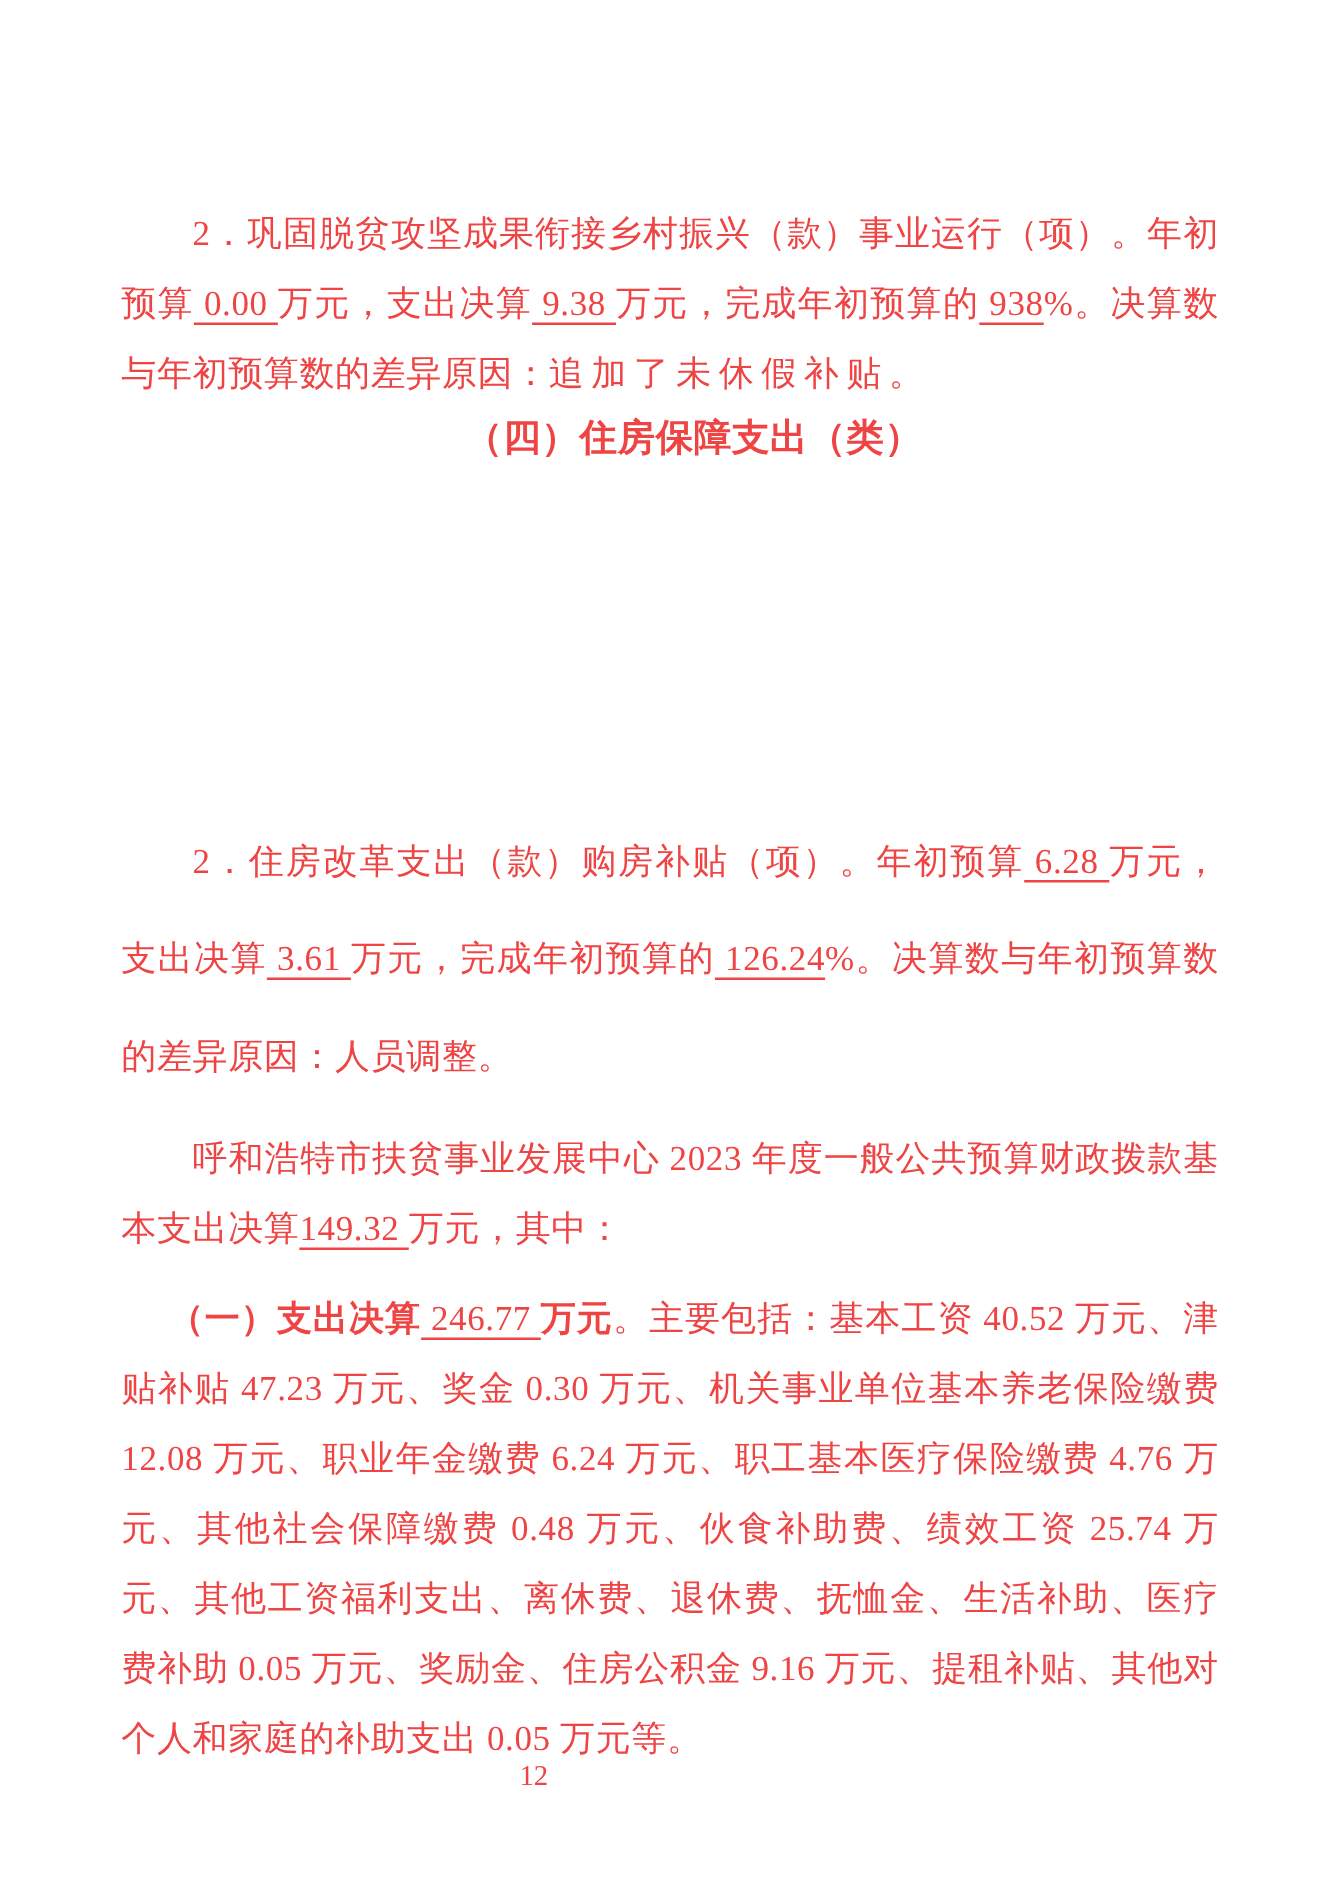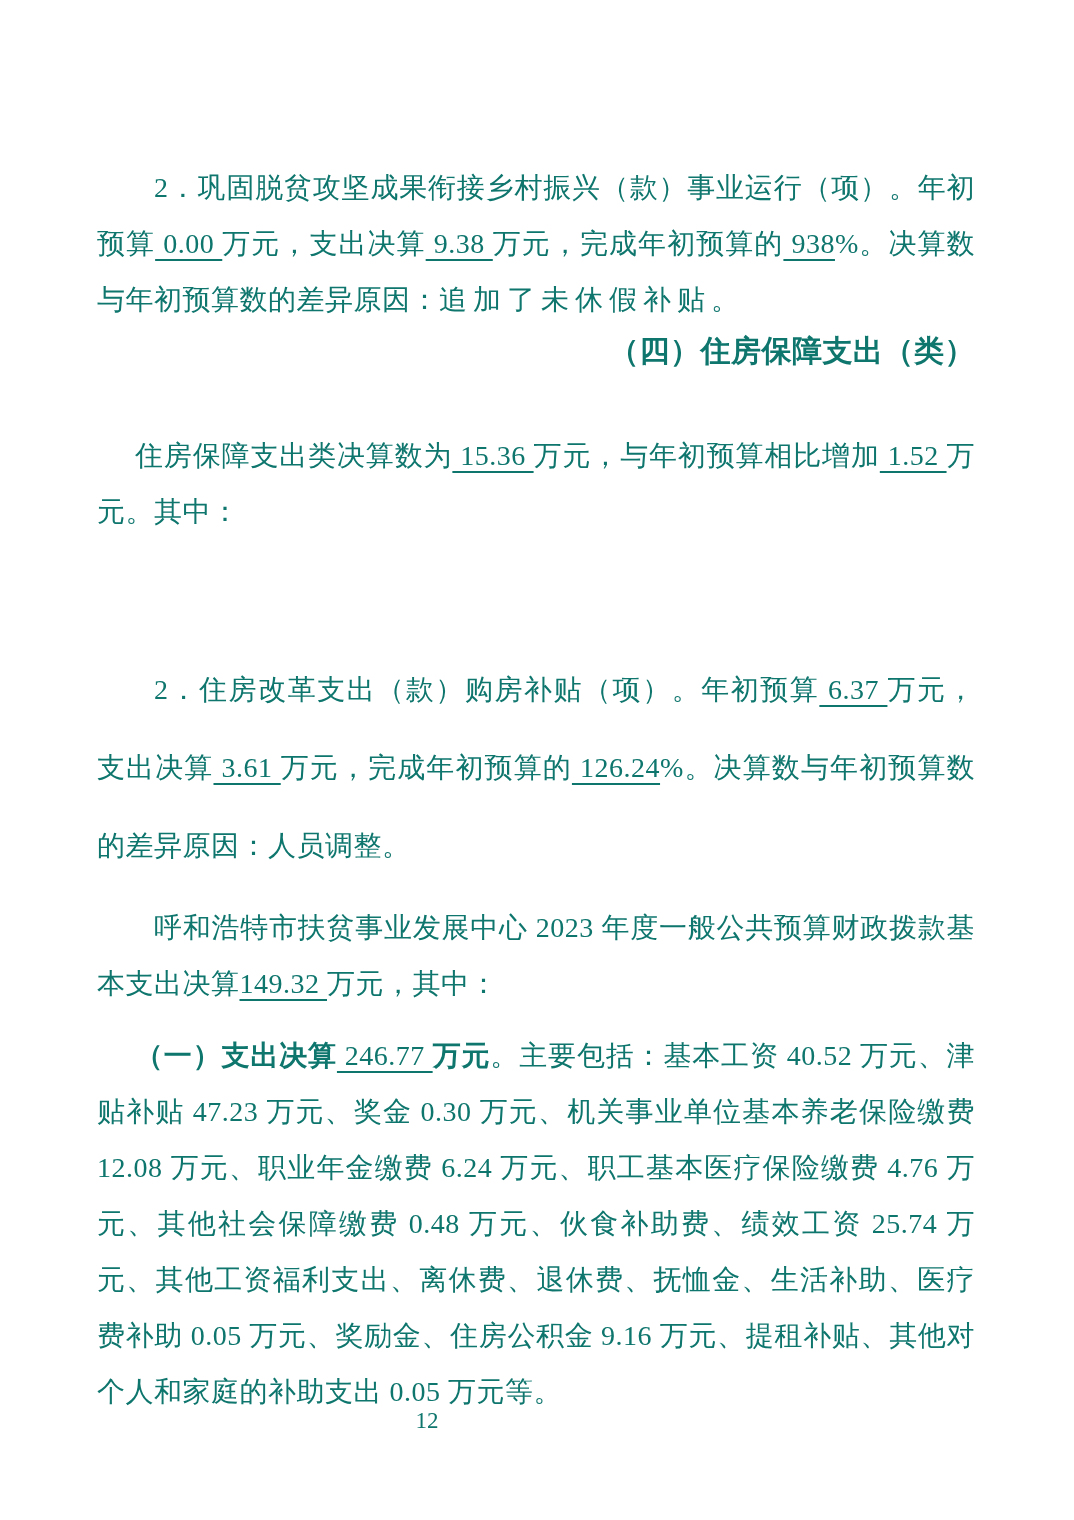--- a/index.html
+++ b/index.html
@@ -1,53 +1,52 @@
 <!DOCTYPE html>
 <html><head>
 <meta charset="utf-8">
 <style>
   html, body { margin:0; padding:0; background:#ffffff; }
   .page {
     position:relative; width:1074px; height:1520px; background:#ffffff;
-    color:#0f766e; font-family:"Liberation Serif","DejaVu Serif",serif;
+    color:#ef4444; font-family:"Liberation Serif","DejaVu Serif",serif;
     overflow:hidden;
   }
   .block {
     position:absolute; left:97px; width:878px;
     font-size:28px; line-height:56px; text-align:justify;
     letter-spacing:0.5px;
   }
   .lh78 { line-height:78px; }
   .ind2  { text-indent:57px; }
   .ind15 { text-indent:38px; }
   .heading {
     font-family:"Liberation Sans","DejaVu Sans",sans-serif;
-    font-weight:700; font-size:30px; line-height:42px; text-align:right;
+    font-weight:700; font-size:30px; line-height:42px; text-align:center;
   }
   .u { text-decoration:underline; text-underline-offset:6px; text-decoration-thickness:2px; }
   .b { font-weight:700; }
   .k { letter-spacing:6px; }
   .footer {
     position:absolute; left:0; top:1406px; width:854px;
     text-align:center; font-size:23px; line-height:30px;
   }
 </style>
 </head>
 <body>
 
 <div class="page">
 
   <p class="block ind2" style="top:132px;"><span>2．巩固脱贫攻坚成果衔接乡村振兴（款）事业运行（项）。年初预算</span><span class="u"> 0.00 </span><span>万元，支出决算</span><span class="u"> 9.38 </span><span>万元，完成年初预算的</span><span class="u"> 938</span><span>%。决算数与年初预算数的差异原因：</span><span class="k">追加了未休假补贴。</span></p>
 
   <h3 class="block heading ind15" style="top:330px; margin:0;">（四）住房保障支出（类）</h3>
 
-  <p class="block ind15" style="top:400px;"><span>住房保障支出类决算数为</span><span class="u"> 15.36 </span><span>万元，与年初预算相比增加</span><span class="u"> 1.52 </span><span>万元。其中：</span></p>
 
 
-  <p class="block lh78 ind2" style="top:623px;"><span>2．住房改革支出（款）购房补贴（项）。年初预算</span><span class="u"> 6.37 </span><span>万元，支出决算</span><span class="u"> 3.61 </span><span>万元，完成年初预算的</span><span class="u"> 126.24</span><span>%。决算数与年初预算数的差异原因：人员调整。</span></p>
+  <p class="block lh78 ind2" style="top:623px;"><span>2．住房改革支出（款）购房补贴（项）。年初预算</span><span class="u"> 6.28 </span><span>万元，支出决算</span><span class="u"> 3.61 </span><span>万元，完成年初预算的</span><span class="u"> 126.24</span><span>%。决算数与年初预算数的差异原因：人员调整。</span></p>
 
 
   <p class="block ind2" style="top:872px;"><span>呼和浩特市扶贫事业发展中心 2023 年度一般公共预算财政拨款基本支出决算</span><span class="u">149.32 </span><span>万元，其中：</span></p>
 
   <p class="block ind15" style="top:1000px;"><span class="b">（一）支出决算</span><span class="u"> 246.77 </span><span class="b">万元</span><span>。主要包括：基本工资 40.52 万元、津贴补贴 47.23 万元、奖金 0.30 万元、机关事业单位基本养老保险缴费 12.08 万元、职业年金缴费 6.24 万元、职工基本医疗保险缴费 4.76 万元、其他社会保障缴费 0.48 万元、伙食补助费、绩效工资 25.74 万元、其他工资福利支出、离休费、退休费、抚恤金、生活补助、医疗费补助 0.05 万元、奖励金、住房公积金 9.16 万元、提租补贴、其他对个人和家庭的补助支出 0.05 万元等。</span></p>
 
   <div class="footer">12</div>
 
 </div>
 

